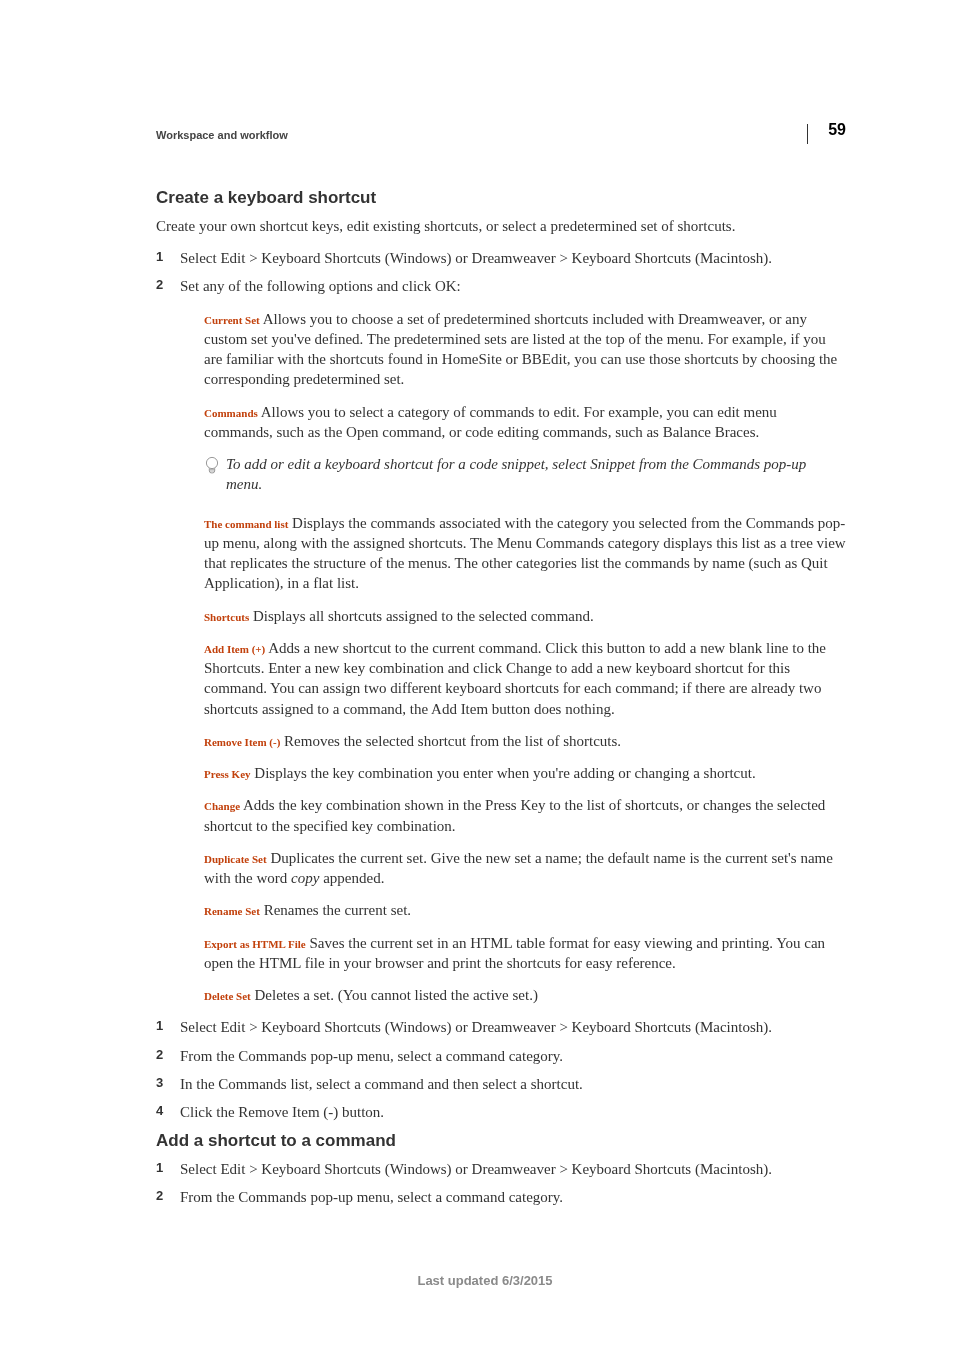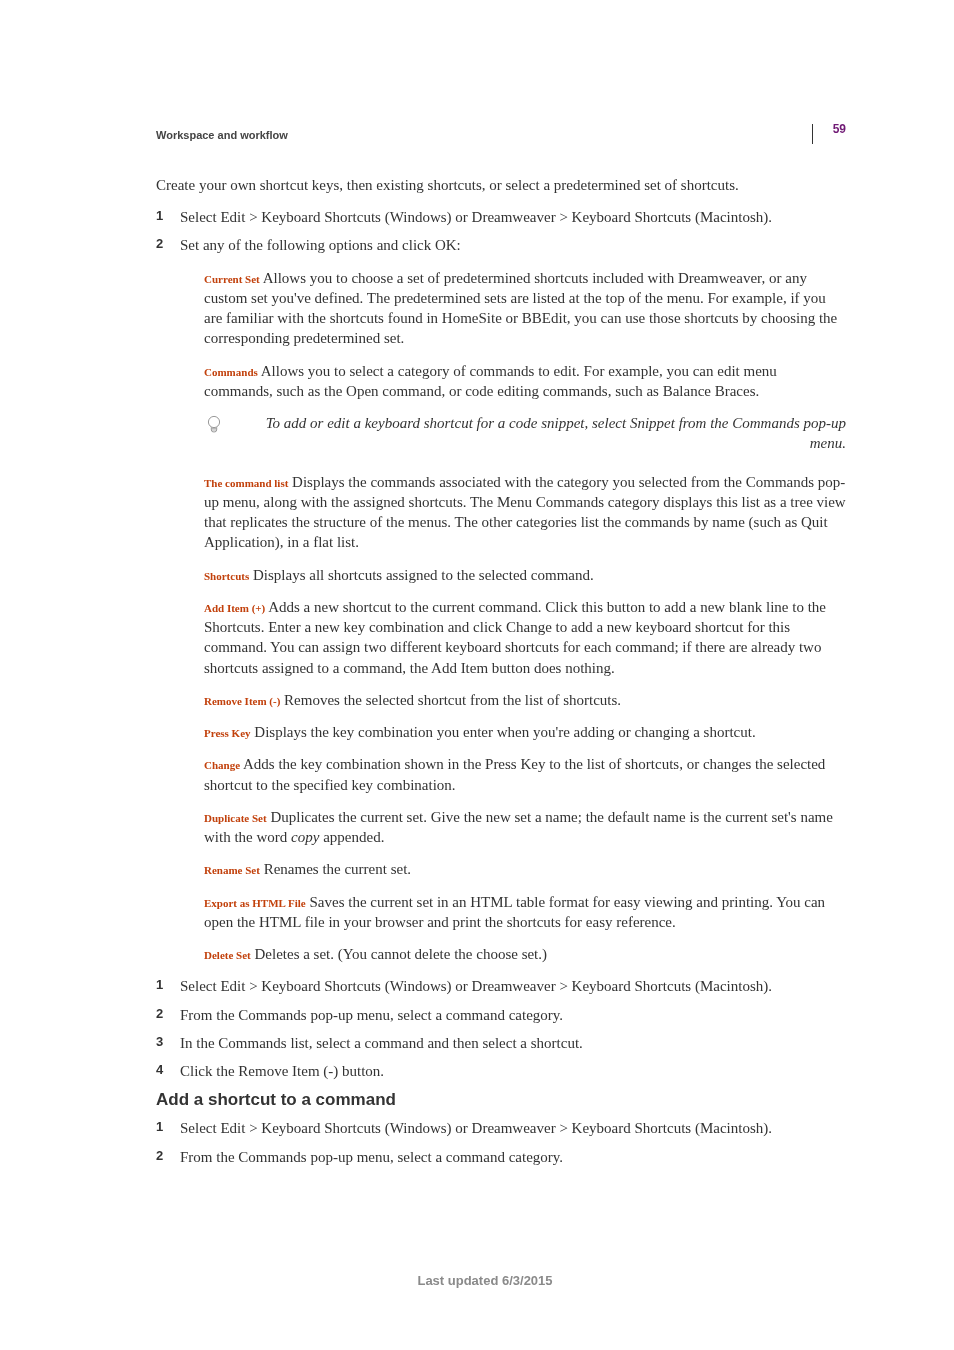--- a/index.html
+++ b/index.html
@@ -17,33 +17,33 @@
     position: relative;
     box-sizing: border-box;
     padding: 128px 108px 0 156px;
   }
   .page-number {
     position: absolute;
     top: 124px;
     right: 108px;
     font-family: "Myriad Pro", "Segoe UI", Arial, sans-serif;
     font-weight: 700;
-    font-size: 12px;
-    color: #701a75;
+    font-size: 16px;
+    color: #000000;
     padding-left: 20px;
     border-left: 1.5px solid #333;
     height: 20px;
     line-height: 11px;
   }
   .breadcrumb {
     font-family: "Myriad Pro", "Segoe UI", Arial, sans-serif;
     font-weight: 700;
     font-size: 11px;
     color: #444;
-    margin-bottom: 32px;
+    margin-bottom: 44px;
   }
   h2.section {
     font-family: "Myriad Pro", "Segoe UI", Arial, sans-serif;
     font-weight: 700;
     font-size: 17px;
     color: #333;
     margin: 0 0 6px 0;
   }
   p.intro {
     margin: 0 0 12px 0;
@@ -80,21 +80,20 @@
   .def .label {
     font-family: Liberation Serif, serif;
     font-weight: 700;
     font-size: 11px;
     color: #c2410c;
   }
   .tip-row {
     display: flex;
     align-items: flex-start;
     margin: 10px 0 18px 0;
-    text-align: right;
   }
   .tip-row .bulb {
     flex: 0 0 18px;
     margin-right: 4px;
     margin-top: 2px;
   }
   .tip-row .tip-text {
     font-style: italic;
     flex: 1;
   }
@@ -118,21 +117,22 @@
 </style>
 </head>
 <body>
 
 <div class="page">
 
   <div class="page-number">59</div>
 
   <div class="breadcrumb">Workspace and workflow</div>
 
-  <p class="intro">Create your own shortcut keys, then existing shortcuts, or select a predetermined set of shortcuts.</p>
+  <h2 class="section">Create a keyboard shortcut</h2>
+  <p class="intro">Create your own shortcut keys, edit existing shortcuts, or select a predetermined set of shortcuts.</p>
 
   <ol class="steps">
     <li><span>Select Edit &gt; Keyboard Shortcuts (Windows) or Dreamweaver &gt; Keyboard Shortcuts (Macintosh).</span></li>
     <li><span>Set any of the following options and click OK:</span>
 
       <div class="sub-block">
 
         <div class="def">
           <span class="label">Current Set</span><span>  Allows you to choose a set of predetermined shortcuts included with Dreamweaver, or any custom set you've defined. The predetermined sets are listed at the top of the menu. For example, if you are familiar with the shortcuts found in HomeSite or BBEdit, you can use those shortcuts by choosing the corresponding predetermined set.</span>
         </div>
@@ -183,21 +183,21 @@
 
         <div class="def">
           <span class="label">Rename Set</span><span>  Renames the current set.</span>
         </div>
 
         <div class="def">
           <span class="label">Export as HTML File</span><span>  Saves the current set in an HTML table format for easy viewing and printing. You can open the HTML file in your browser and print the shortcuts for easy reference.</span>
         </div>
 
         <div class="def">
-          <span class="label">Delete Set</span><span>  Deletes a set. (You cannot delete the choose set.)</span>
+          <span class="label">Delete Set</span><span>  Deletes a set. (You cannot listed the active set.)</span>
         </div>
 
       </div>
     </li>
   </ol>
 
   <ol class="steps">
     <li><span>Select Edit &gt; Keyboard Shortcuts (Windows) or Dreamweaver &gt; Keyboard Shortcuts (Macintosh).</span></li>
     <li><span>From the Commands pop-up menu, select a command category.</span></li>
     <li><span>In the Commands list, select a command and then select a shortcut.</span></li>

